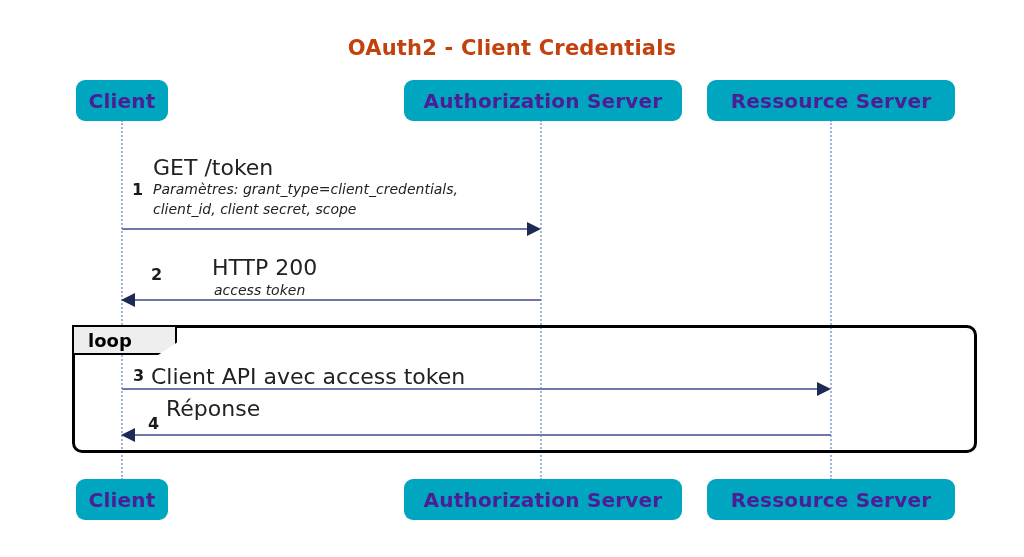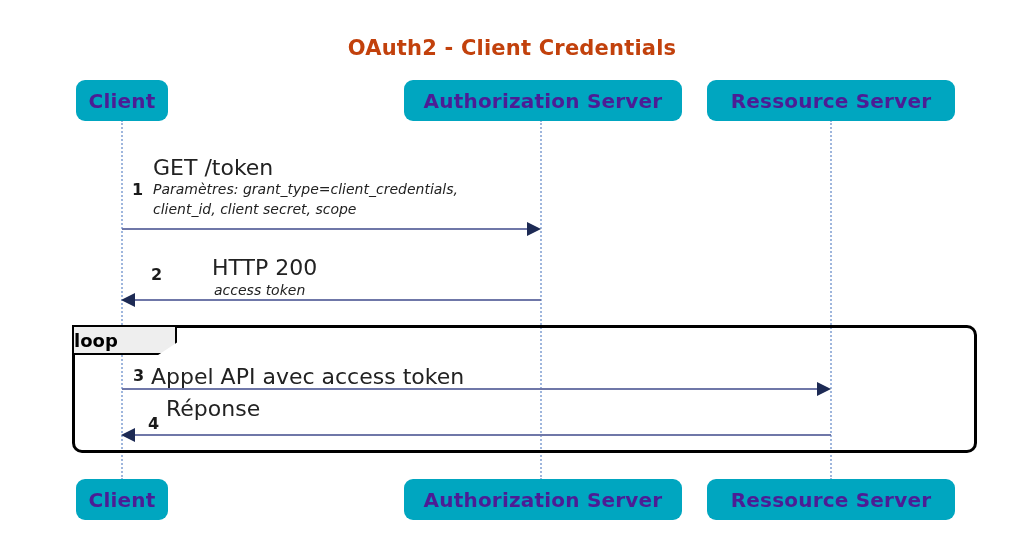--- a/index.html
+++ b/index.html
@@ -108,20 +108,21 @@
     box-sizing: border-box;
     background: transparent;
   }
   .loop-tab {
     position: absolute;
     background: #eeeeee;
     border: 2px solid #000000;
     box-sizing: border-box;
     display: flex;
     align-items: center;
+    padding-left: 14px;
     font-size: 18px;
     font-weight: bold;
     color: #000000;
     clip-path: polygon(0 0, 100% 0, 100% 58%, 82% 100%, 0 100%);
   }
 </style>
 </head>
 <body>
 
 <div id="canvas">
@@ -154,21 +155,21 @@
   <div class="msg-sub" style="left:178px; top:281px;margin-left:36px;">access token</div>
   <div class="msg-line" style="left:135px; top:299px; width:406px;"></div>
   <div class="arrowhead left" style="left:121px; top:293px;"></div>
 
   <div class="loop-box" style="left:72px; top:325px; width:905px; height:128px;"></div>
   <div class="loop-tab" style="left:72px; top:325px; width:105px; height:30px;">
     <span>loop</span>
   </div>
 
   <div class="msg-num" style="left:133px; top:366px;">3</div>
-  <div class="msg-label" style="left:151px; top:364px;">Appel API avec access token</div>
+  <div class="msg-label" style="left:151px; top:364px;">Client API avec access token</div>
   <div class="msg-line" style="left:122px; top:388px; width:696px;"></div>
   <div class="arrowhead right" style="left:817px; top:382px;"></div>
 
   <div class="msg-num" style="left:148px; top:414px;">4</div>
   <div class="msg-label" style="left:166px; top:396px;">Réponse</div>
   <div class="msg-line" style="left:135px; top:434px; width:696px;"></div>
   <div class="arrowhead left" style="left:121px; top:428px;"></div>
 
   <div class="participant" style="left:76px; top:479px; width:92px;">
     <span>Client</span>

